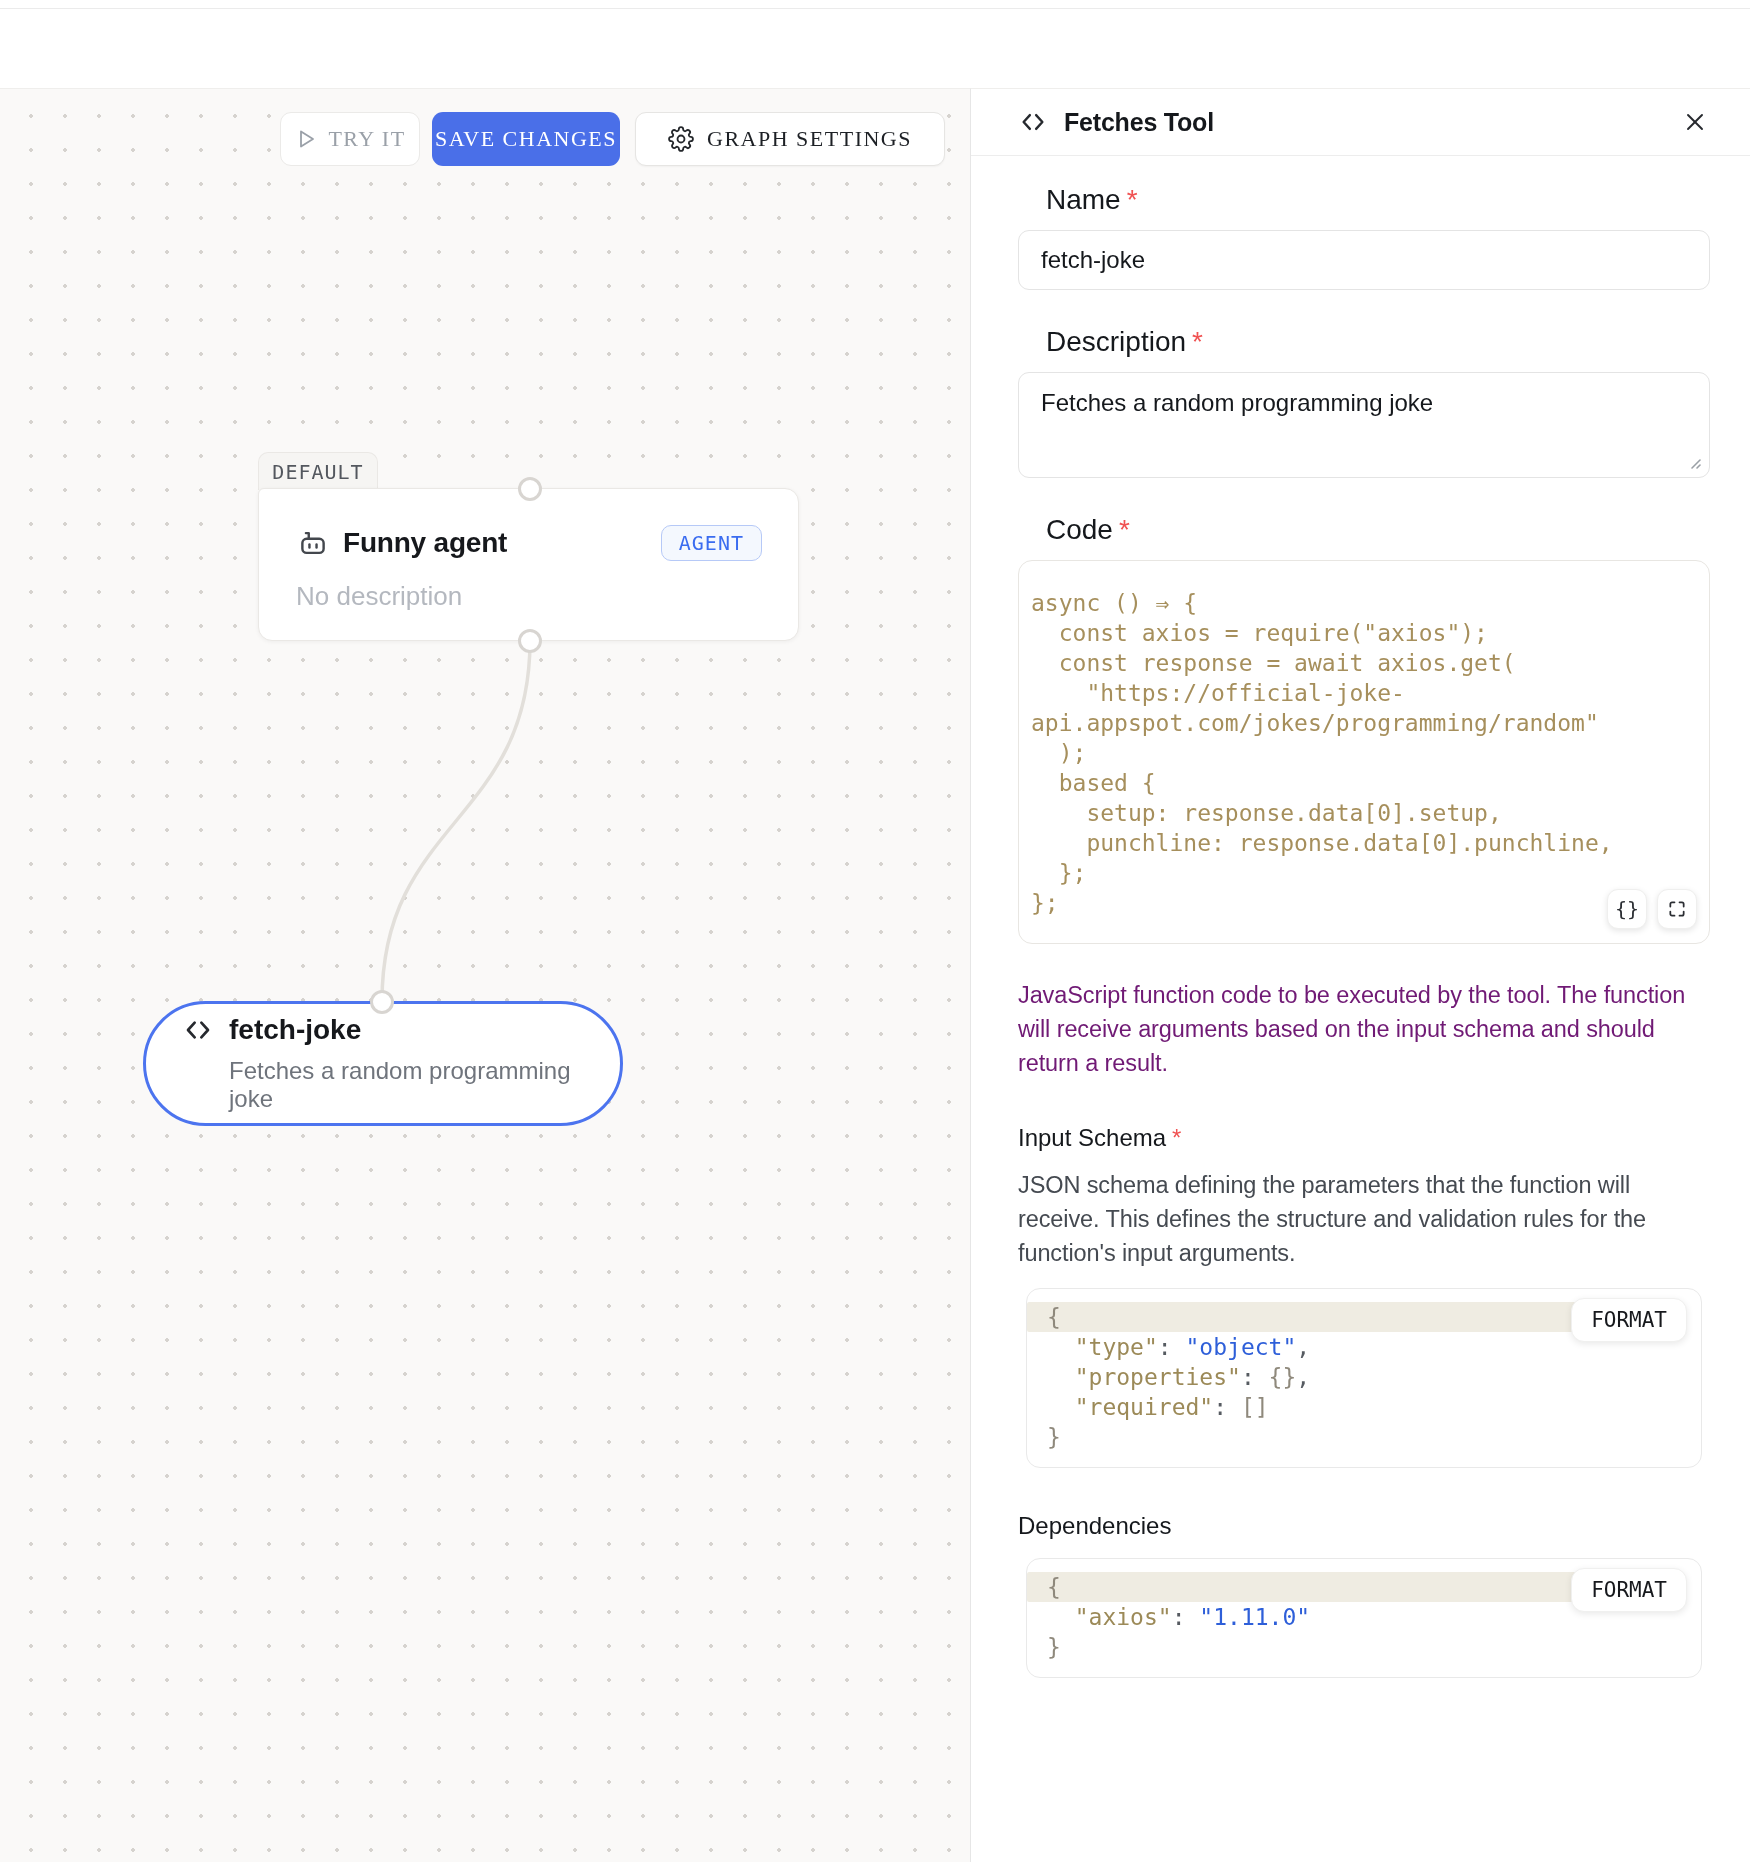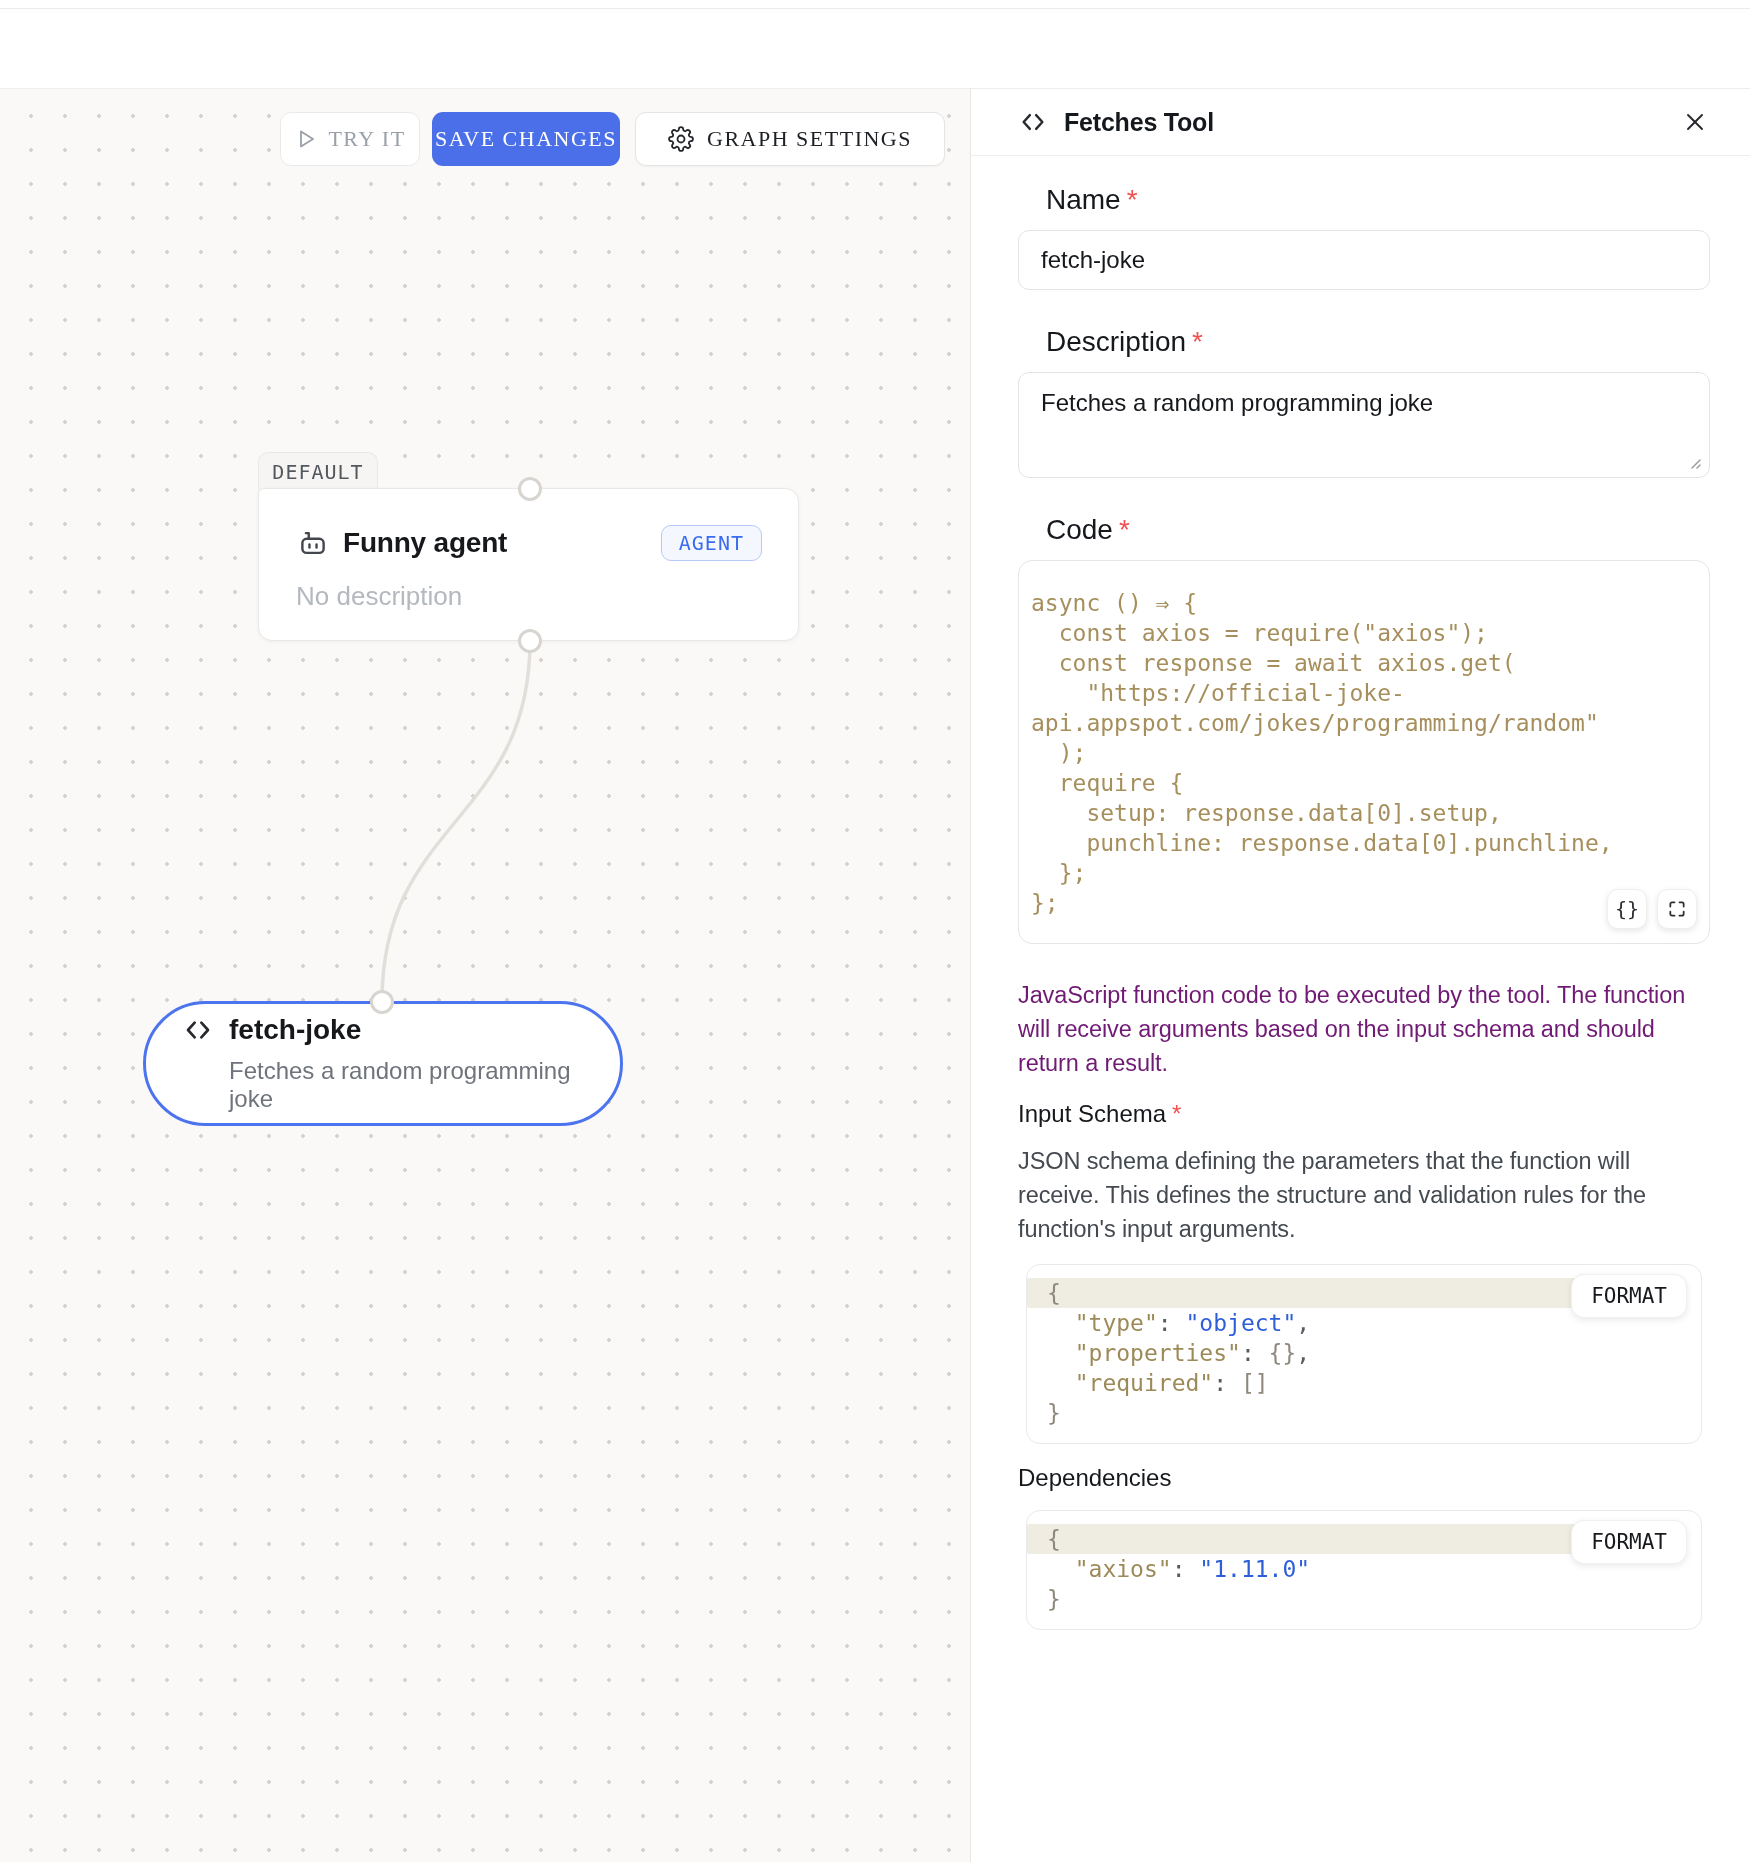--- a/index.html
+++ b/index.html
@@ -103,21 +103,21 @@
   .code-box .codeline { height:30px; line-height:30px; white-space:pre; }
   .code-actions { position:absolute; right:12px; bottom:14px; display:flex; gap:10px; }
   .mini-btn {
     width:40px; height:40px; background:#fff; border:1px solid #efefee; border-radius:11px;
     display:flex; align-items:center; justify-content:center; cursor:pointer;
     box-shadow:0 2px 6px rgba(0,0,0,.10);
     font-family:"DejaVu Sans Mono", monospace; font-size:20px; color:#2b2e33;
   }
 
   .help-text { margin-top:34px; font-size:23.5px; line-height:34px; color:#701a75; letter-spacing:-.1px; }
-  .section-label { margin-top:20px; font-size:24px; font-weight:500; color:#15181c; }
+  .section-label { margin-top:44px; font-size:24px; font-weight:500; color:#15181c; }
   .section-help { margin-top:16px; font-size:23.5px; line-height:34px; color:#454a51; letter-spacing:-.1px; }
 
   .json-box {
     position:relative; margin:18px 8px 0 8px; border:1px solid #e9e9e9; border-radius:14px;
     background:#fff; padding:13px 0 15px 0; cursor:text;
     font-family:"DejaVu Sans Mono", monospace; font-size:23px;
   }
   .json-line { height:30px; line-height:30px; white-space:pre; padding-left:20px; }
   .json-line.hl { background:#efece2; margin-right:96px; border-radius:2px; }
   .tk-k { color:#9c8a58; }
@@ -245,21 +245,21 @@
         <span>Code</span><span class="req">*</span>
       </div>
       <div class="code-box">
         <div>
             <div class="codeline">async () ⇒ {</div>
             <div class="codeline">  const axios = require("axios");</div>
             <div class="codeline">  const response = await axios.get(</div>
             <div class="codeline">    "https://official-joke-</div>
             <div class="codeline">api.appspot.com/jokes/programming/random"</div>
             <div class="codeline">  );</div>
-            <div class="codeline">  require {</div>
+            <div class="codeline">  based {</div>
             <div class="codeline">    setup: response.data[0].setup,</div>
             <div class="codeline">    punchline: response.data[0].punchline,</div>
             <div class="codeline">  };</div>
             <div class="codeline">};</div>
           </div>
         <div class="code-actions">
           <span class="mini-btn">{}</span>
           <span class="mini-btn">
             <svg width="20" height="20" viewBox="0 0 24 24" fill="none" stroke="#2b2e33" stroke-width="2.1" stroke-linecap="round">
               <path d="M4 9 V6 a2 2 0 0 1 2 -2 h3"></path>

